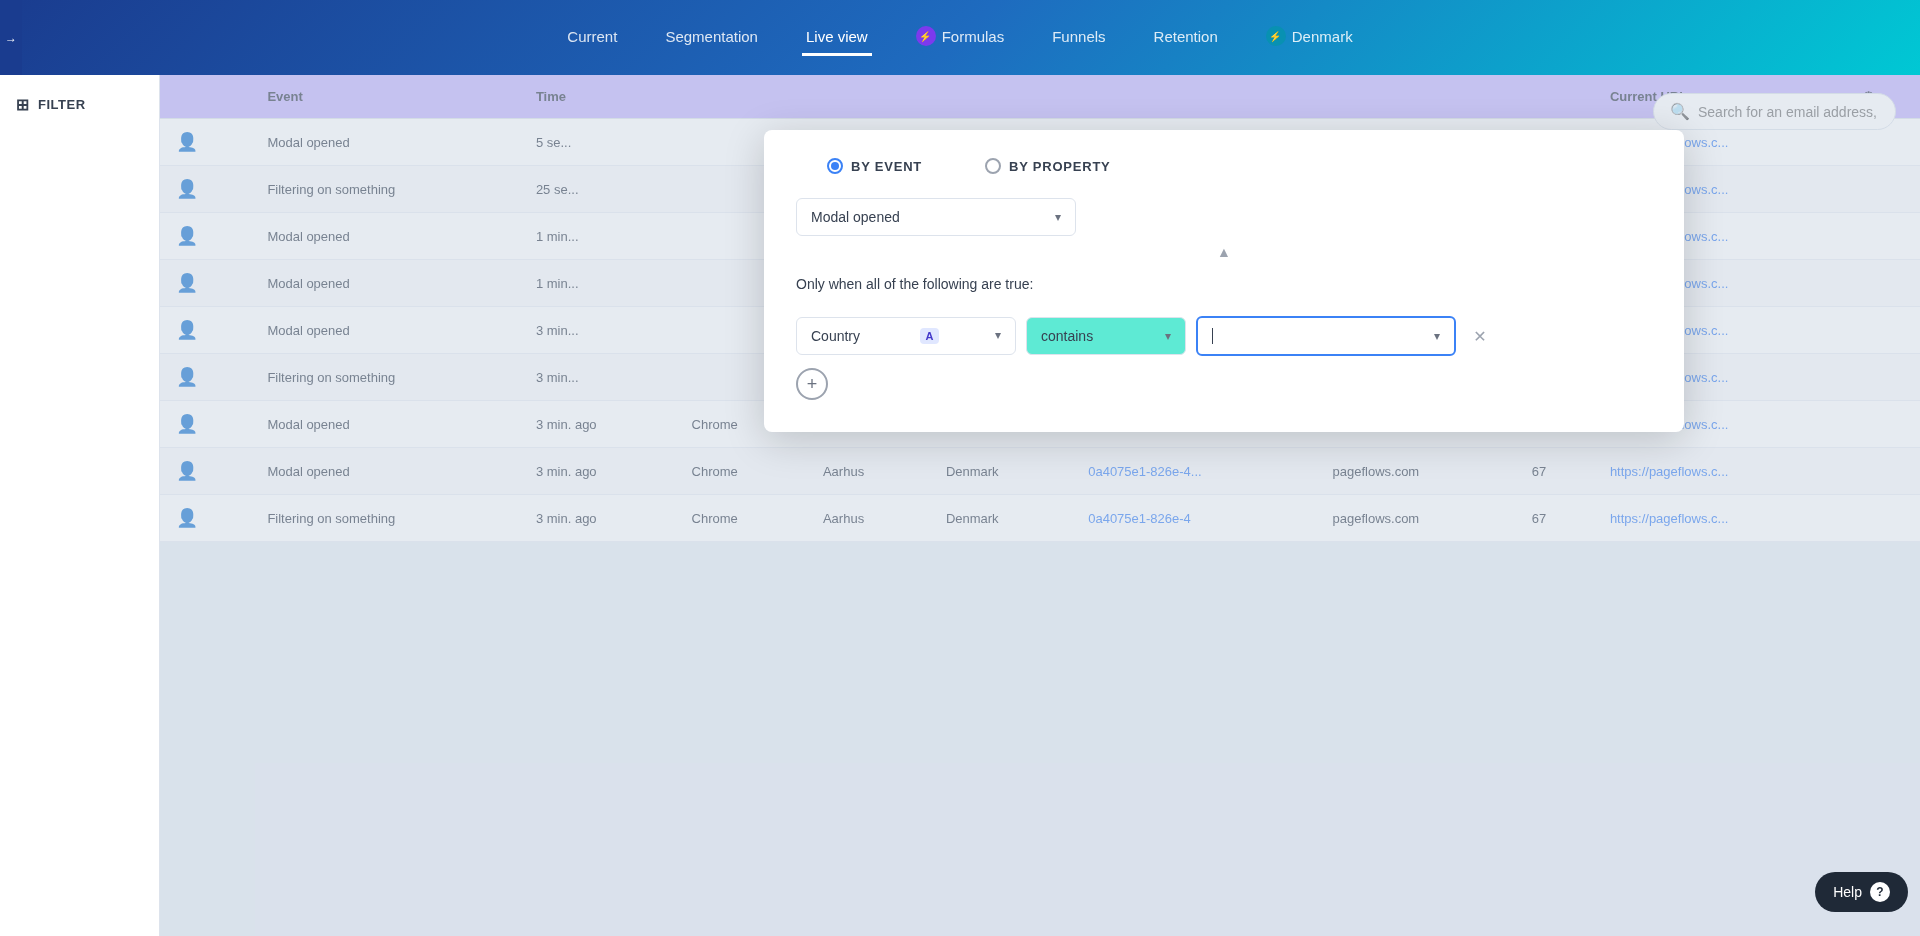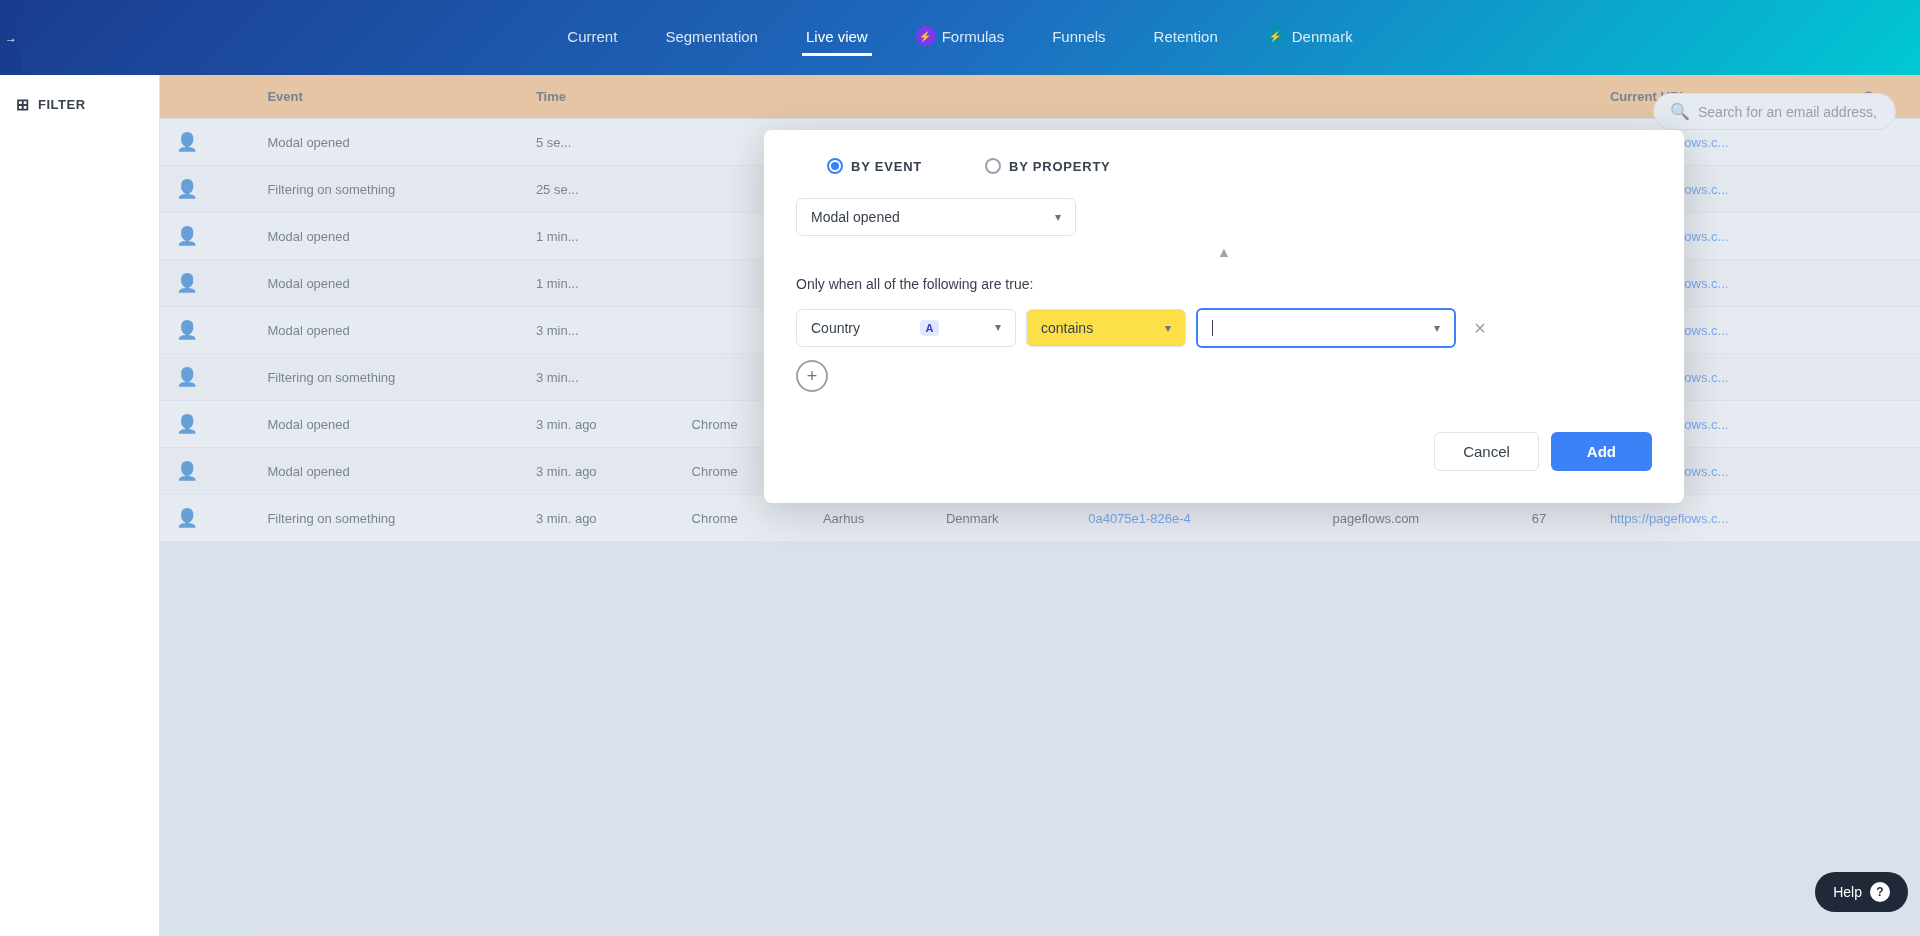--- a/index.html
+++ b/index.html
@@ -125,21 +125,21 @@
       height: 100%;
       overflow: hidden;
     }
 
     table {
       width: 100%;
       border-collapse: collapse;
       font-size: 13px;
     }
     thead tr {
-      background: #fdba74;
+      background: #c4b5fd;
       border-bottom: 1px solid #dde3ec;
     }
     thead th {
       padding: 14px 16px;
       text-align: left;
       font-weight: 600;
       color: #374151;
       white-space: nowrap;
     }
     tbody tr {
@@ -251,21 +251,21 @@
     }
     .scroll-arrow {
       color: #9ca3af;
       font-size: 14px;
     }
 
     
     .condition-label {
       font-size: 14px;
       color: #374151;
-      margin-bottom: 16px;
+      margin-bottom: 24px;
     }
 
     .filter-row {
       display: flex;
       align-items: center;
       gap: 10px;
       margin-bottom: 12px;
     }
 
     .filter-field-select {
@@ -286,21 +286,21 @@
       background: #e0e7ff;
       color: #4338ca;
       border-radius: 4px;
       padding: 2px 6px;
       font-size: 11px;
       font-weight: 700;
       margin-left: 4px;
     }
 
     .operator-select {
-      background: #fde047;
+      background: #5eead4;
       border: 1px solid #dde3ec;
       border-radius: 6px;
       padding: 10px 14px;
       font-size: 14px;
       color: #374151;
       display: flex;
       align-items: center;
       gap: 24px;
       cursor: pointer;
       width: 160px;
@@ -649,24 +649,20 @@
           <span class="chevron-icon">▾</span>
         </div>
 
         <div class="remove-btn">✕</div>
       </div>
 
       <div class="add-condition-btn">
         <span>+</span>
       </div>
 
-      <div class="modal-footer">
-        <button class="cancel-btn">Cancel</button>
-        <button class="add-btn">Add</button>
-      </div>
 
     </div>
   </div>
 </div>
 
 <div class="help-btn">
   <span>Help</span>
   <div class="help-icon">
     <span>?</span>
   </div>

